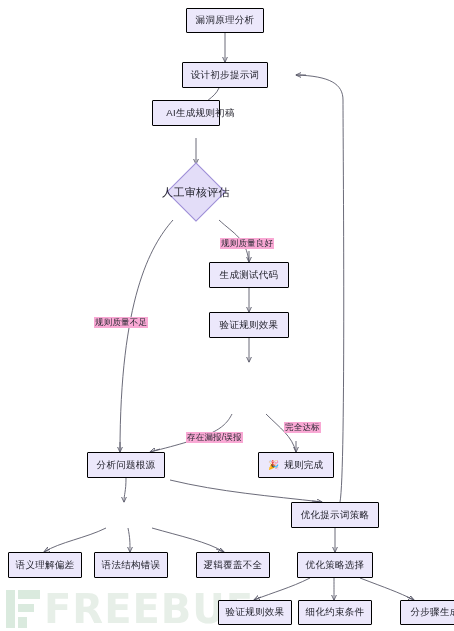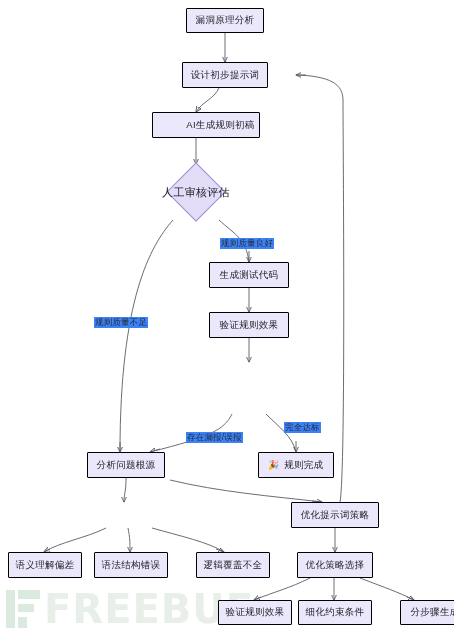--- a/index.html
+++ b/index.html
@@ -56,21 +56,21 @@
     background:#e3ddf8;border:1px solid #9d8ed6;
     transform:translate(-50%,-50%) rotate(45deg);
   }
   .diamond .dtext{
     position:relative;z-index:2;font-size:11px;color:#22222c;white-space:nowrap;
     letter-spacing:0.3px;
   }
 
   
   .elabel{
-    position:absolute;z-index:4;background:#3b82f6;color:#2a2a33;
+    position:absolute;z-index:4;background:#f9a8d4;color:#2a2a33;
     font-size:8.5px;line-height:11px;padding:0 1px;white-space:nowrap;
     letter-spacing:0.2px;
   }
 </style>
 </head>
 <body>
 
 <div id="stage">
 
   <div id="watermark">
@@ -138,21 +138,21 @@
   </svg>
 
   <div class="node" style="left:186px;top:8px;width:78px;height:25px;">
     <span class="lbl">漏洞原理分析</span>
   </div>
 
   <div class="node" style="left:182px;top:62px;width:86px;height:26px;">
     <span class="lbl">设计初步提示词</span>
   </div>
 
-  <div class="node" style="left:152px;top:112px;width:108px;height:26px;padding-left:29px;">
+  <div class="node" style="left:152px;top:100px;width:68px;height:26px;padding-left:29px;">
     <span class="lbl">AI生成规则初稿</span>
   </div>
 
   <div class="diamond" style="left:156px;top:164px;width:80px;height:56px;">
     <span class="dshape" style="width:40px;height:40px;"></span>
     <span class="dtext">人工审核评估</span>
   </div>
 
   <div class="node" style="left:209px;top:262px;width:80px;height:26px;">
     <span class="lbl">生成测试代码</span>

